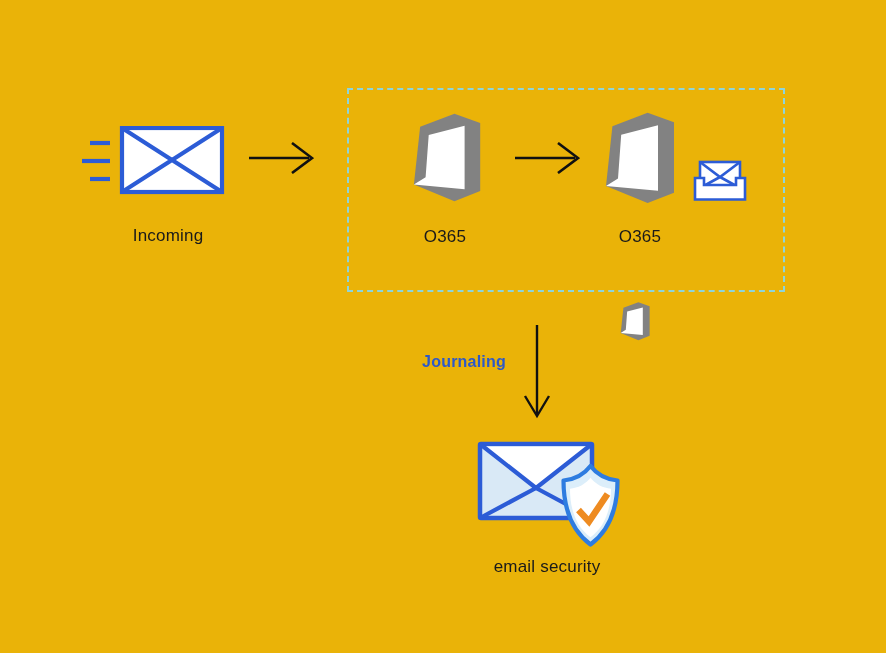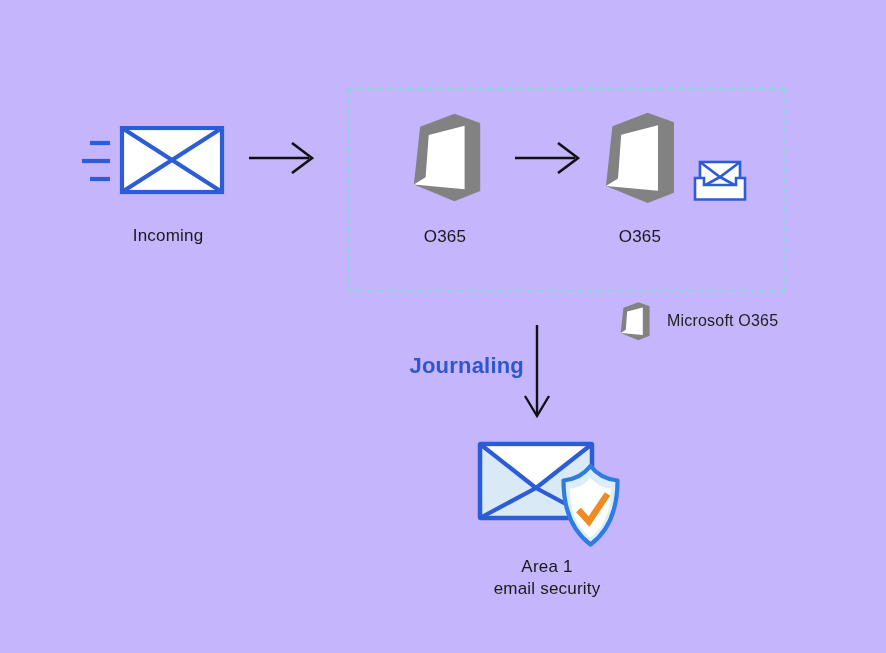--- a/index.html
+++ b/index.html
@@ -8,36 +8,36 @@
     --dashed-teal:#8ed5db;
     --office-gray:#828282;
     --light-blue-fill:#d9e9f6;
     --shield-fill:#dceefa;
     --check-orange:#ee8b21;
     --arrow-black:#111111;
     --text-black:#1a1a1a;
   }
   html,body{margin:0;padding:0;background:#fff;}
   #canvas{
-    position:relative;width:886px;height:653px;background:#c4b5fd;overflow:hidden;
+    position:relative;width:886px;height:653px;background:#eab308;overflow:hidden;
     font-family:"Liberation Sans","DejaVu Sans",sans-serif;
   }
   .abs{position:absolute;}
   .node-label{
     text-align:center;font-size:17px;line-height:22px;color:var(--text-black);
     letter-spacing:0.2px;
   }
   .node-label span{display:block;}
   .dashed-box{
     border:2px dashed var(--dashed-teal);
     box-sizing:border-box;background:transparent;border-radius:1px;
   }
   .journaling-label{
-    font-size:22px;font-weight:600;color:var(--journaling-blue);
-    text-align:right;letter-spacing:0.2px;
+    font-size:16px;font-weight:600;color:var(--journaling-blue);
+    text-align:center;letter-spacing:0.2px;
   }
   .legend-label{
     font-size:16px;color:#222;line-height:40px;letter-spacing:0.2px;
   }
   
   .sb{stroke:var(--primary-blue);fill:none;}
   .sb-fillwhite{stroke:var(--primary-blue);fill:#ffffff;}
   .arrow{stroke:var(--arrow-black);fill:none;stroke-width:2.6;}
   .office-outer{fill:var(--office-gray);}
   .office-inner{fill:#ffffff;}
@@ -97,38 +97,36 @@
     <path class="sb-fillwhite" style="stroke-width:2.6;stroke-linejoin:miter" d="M2,19 L11,19 L11,26 L43,26 L43,19 L52,19 L52,40.5 L2,40.5 Z"></path>
   </svg>
 
   <div class="abs node-label" style="left:578px;top:226px;width:124px">
     <span>O365</span>
   </div>
 
   <svg class="abs" style="left:619px;top:301px" width="34" height="40" viewBox="0 0 100 100" preserveAspectRatio="none">
     <use href="#o365-symbol"></use>
   </svg>
-  <div class="abs legend-label" style="left:667px;top:301px">Microsoft O365</div>
 
   <div class="abs journaling-label" style="left:404px;top:353px;width:120px">Journaling</div>
 
   <svg class="abs" style="left:523px;top:324px" width="28" height="96" viewBox="0 0 28 96">
     <line class="arrow" style="stroke-width:2.4" x1="14" y1="1" x2="14" y2="90"></line>
     <polyline class="arrow" style="stroke-width:2.4" points="2,72 14,92 26,72"></polyline>
   </svg>
 
   <svg class="abs" style="left:476px;top:436px" width="148" height="114" viewBox="0 0 148 114">
     <rect x="4" y="8" width="112" height="74" rx="1" style="fill:var(--light-blue-fill);stroke:var(--primary-blue);stroke-width:4.5"></rect>
     <path d="M7,10.5 L113,10.5 L60,51 Z" style="fill:#ffffff"></path>
     <path d="M4,8 L60,52 L116,8 M4,82 L60,52 M116,82 L60,52" style="fill:none;stroke:var(--primary-blue);stroke-width:4.2"></path>
     <path d="M114.5,30 C121,38.5 131,43.5 141.5,44.5 C141.5,71 134,94 114.5,108.5
              C95,94 87.5,71 87.5,44.5 C98,43.5 108,38.5 114.5,30 Z" style="fill:var(--shield-fill);stroke:#2e7ce0;stroke-width:4.2;stroke-linejoin:round"></path>
     <path d="M114.5,30 C121,38.5 131,43.5 141.5,44.5 C141.5,71 134,94 114.5,108.5
              C95,94 87.5,71 87.5,44.5 C98,43.5 108,38.5 114.5,30 Z" transform="translate(27.6,19) scale(0.759)" style="fill:#ffffff"></path>
     <polyline points="102.5,74 113,85.5 131.5,58" style="fill:none;stroke:var(--check-orange);stroke-width:6.5;stroke-linecap:butt;stroke-linejoin:miter"></polyline>
   </svg>
 
   <div class="abs node-label" style="left:462px;top:556px;width:170px">
-    <span>Area 1</span>
     <span>email security</span>
   </div>
 
 </div>
 
 </body></html>

